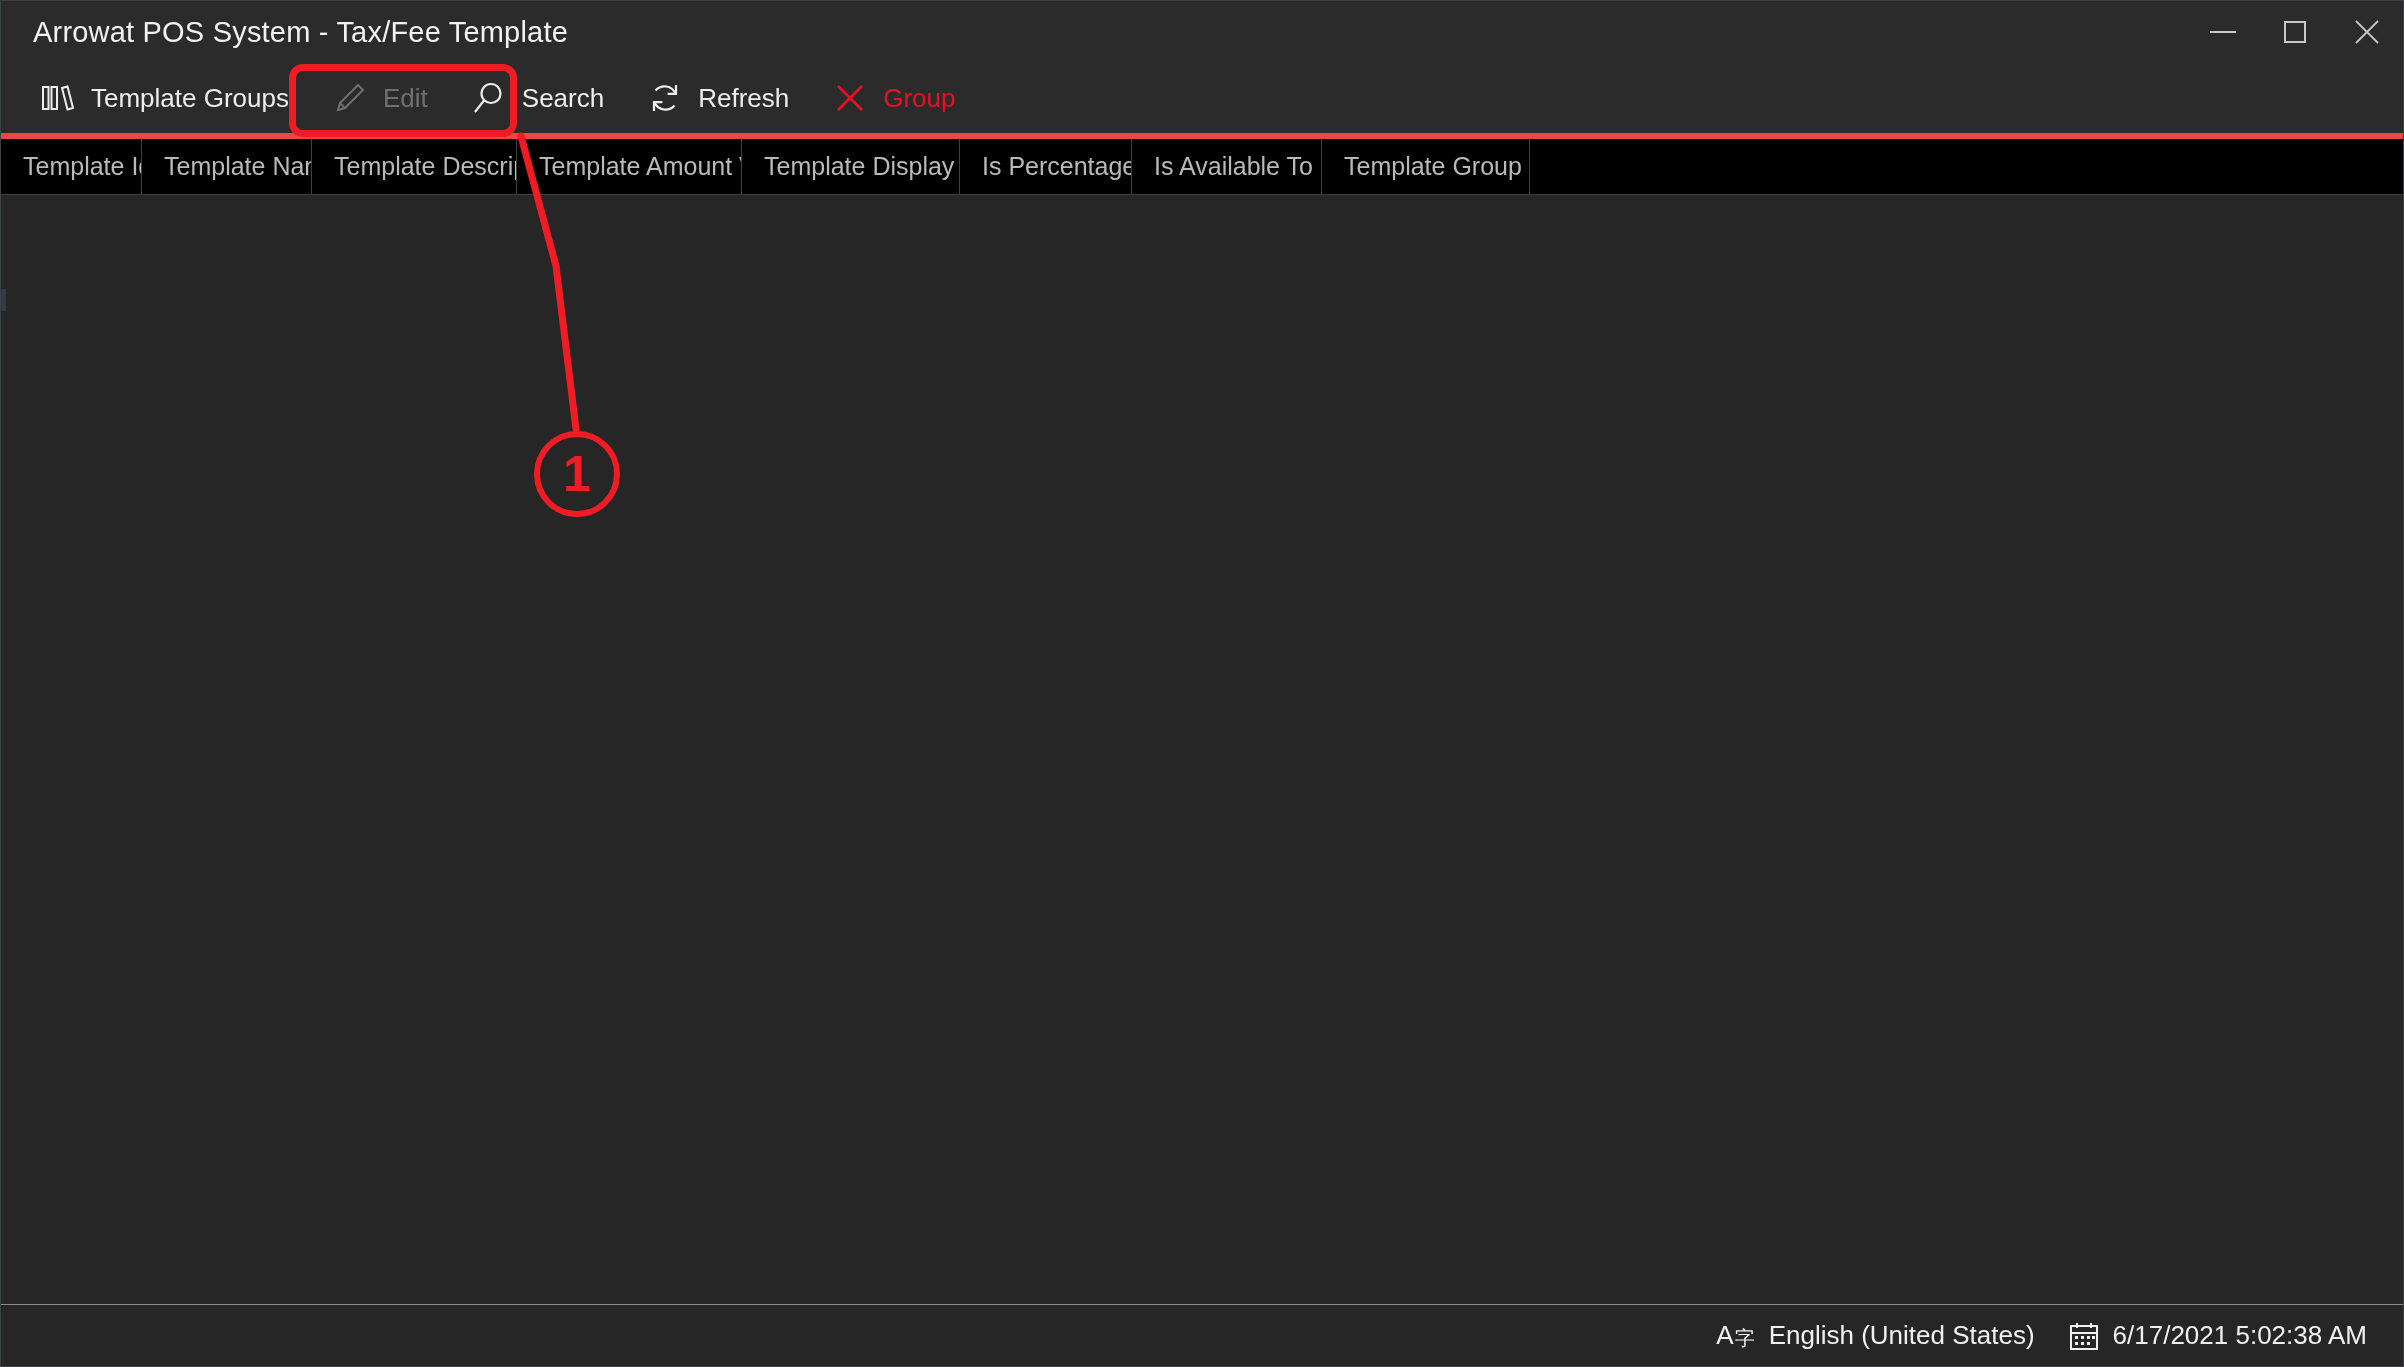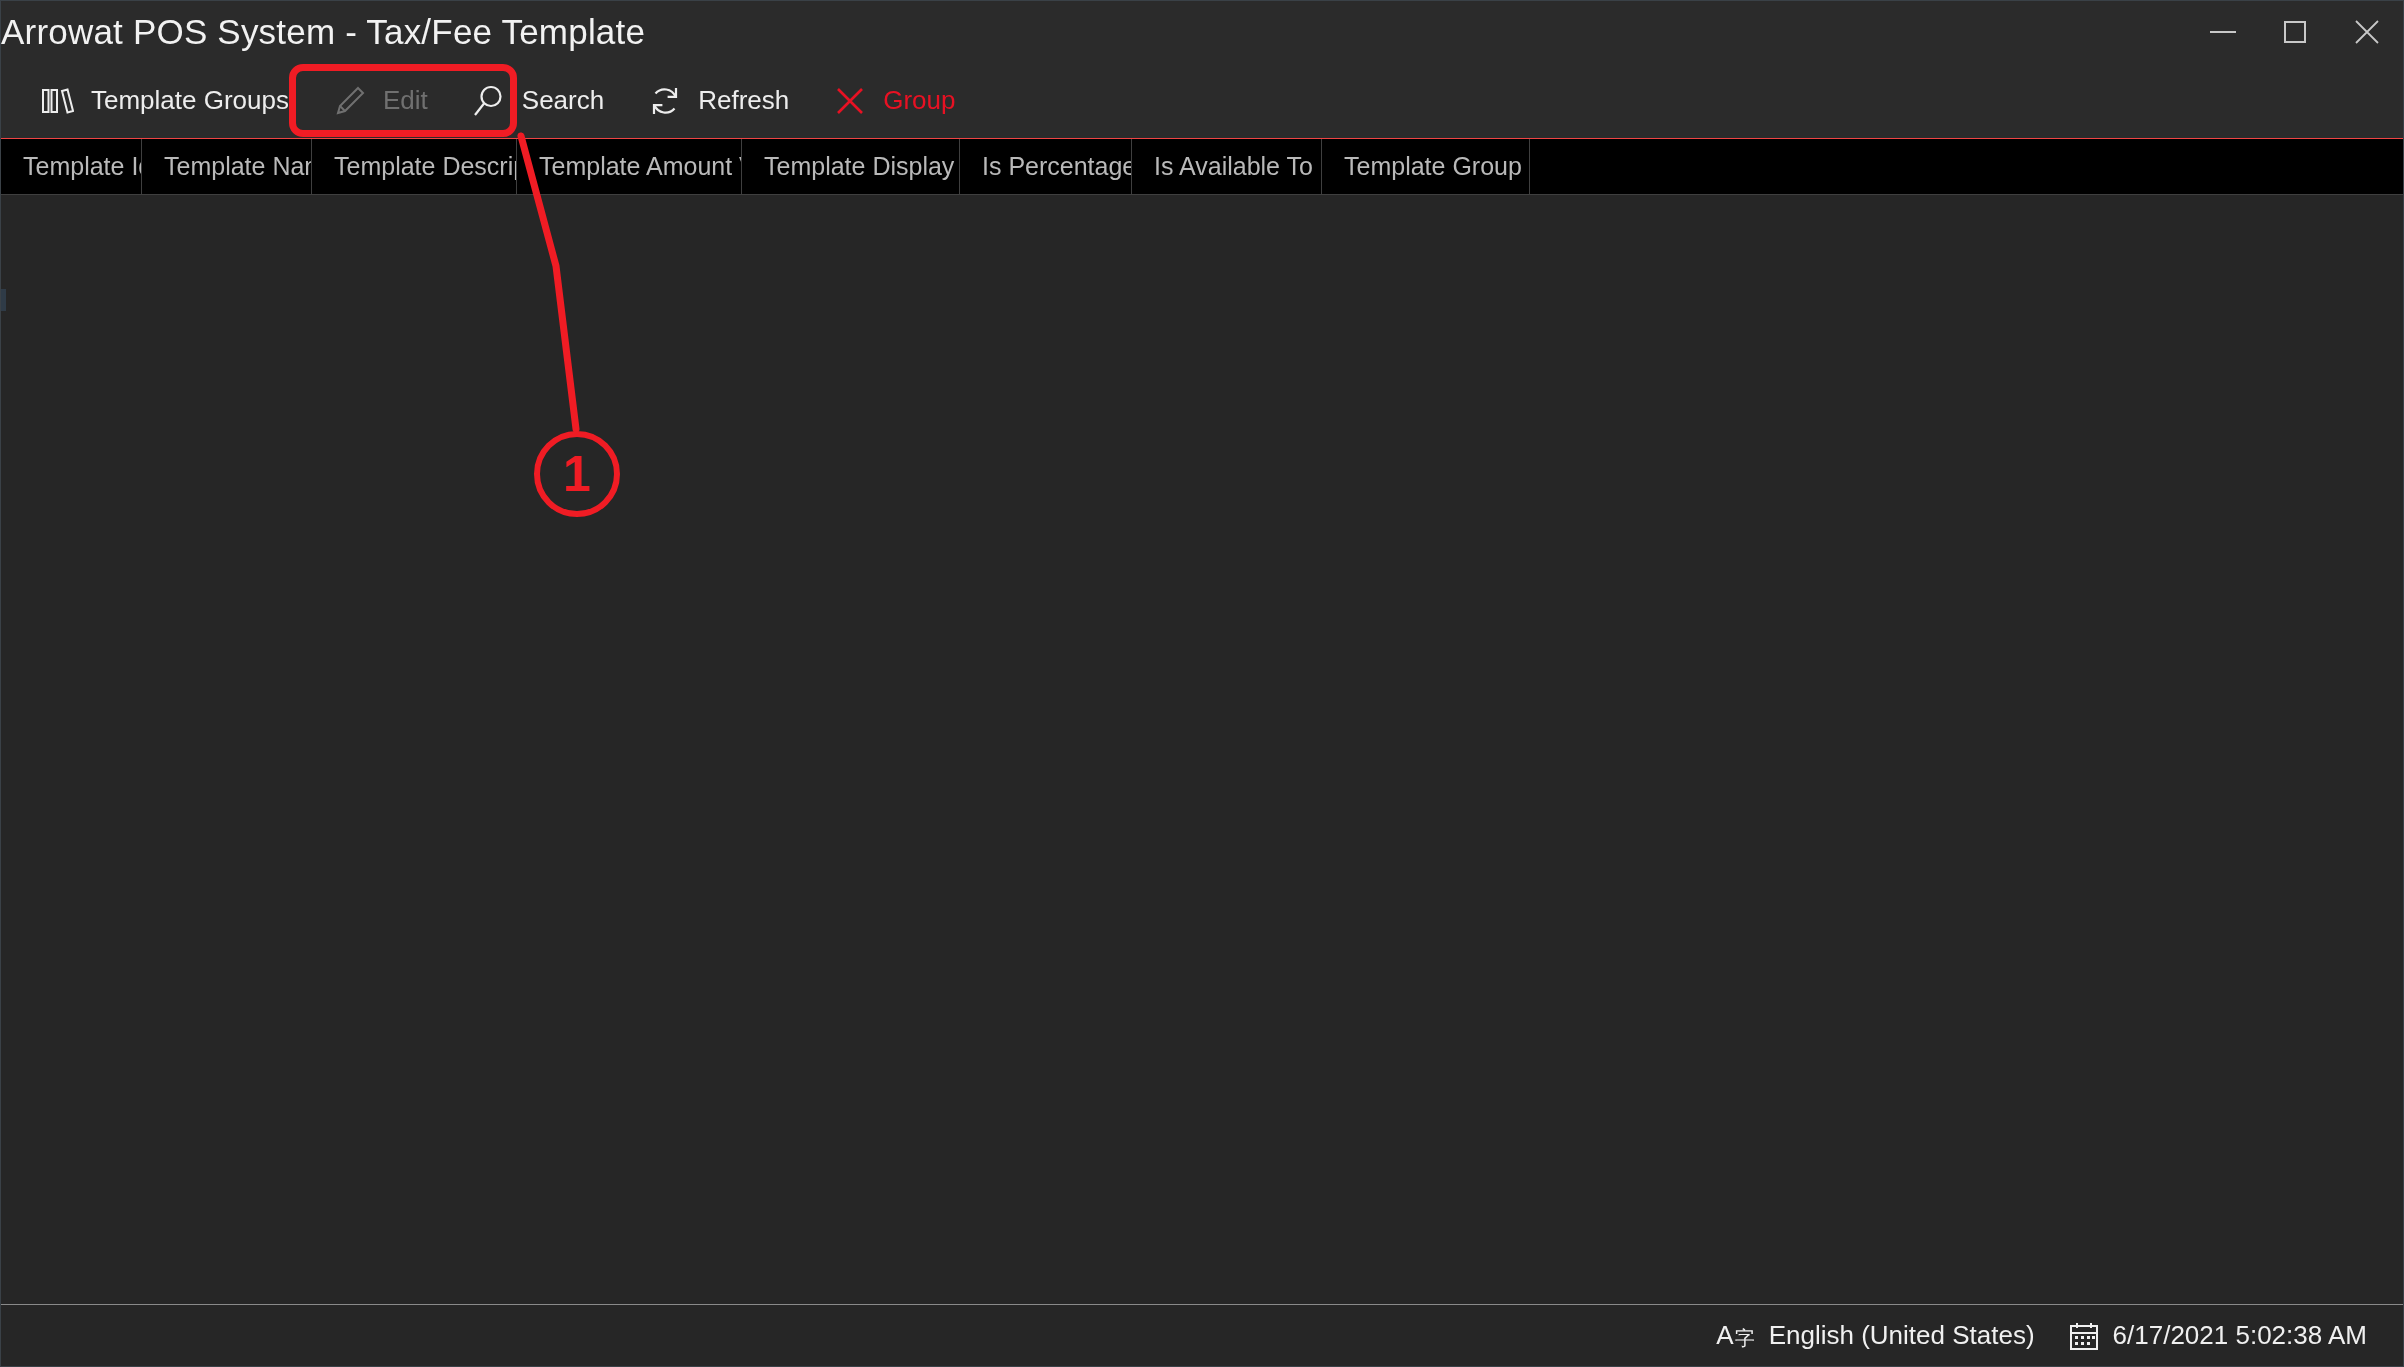--- a/index.html
+++ b/index.html
@@ -20,22 +20,23 @@
 
   
   .titlebar {
     height:62px;
     background:#2b2b2b;
     display:flex; align-items:center;
     flex:0 0 auto;
     position:relative;
   }
   .title-text {
+    margin-left:32px;
     color:#f2f2f2;
-    font-size:35px;
+    font-size:29px;
     font-weight:400;
     letter-spacing:.2px;
     white-space:nowrap;
   }
   .win-controls {
     margin-left:auto;
     display:flex; height:62px;
   }
   .win-btn {
     width:72px; height:62px;
@@ -45,21 +46,21 @@
   .win-btn svg { display:block; }
 
   
   .toolbar {
     height:76px;
     background:#2b2b2b;
     display:flex; align-items:center;
     flex:0 0 auto;
     padding-left:18px;
     position:relative;
-    border-bottom:1px solid #ef4444;
+    border-bottom:6px solid #ef4444;
   }
   .tb-item {
     display:flex; align-items:center;
     gap:16px;
     height:62px;
     padding:0 22px;
     color:#ededed;
     font-size:26px;
     white-space:nowrap;
     cursor:default;

